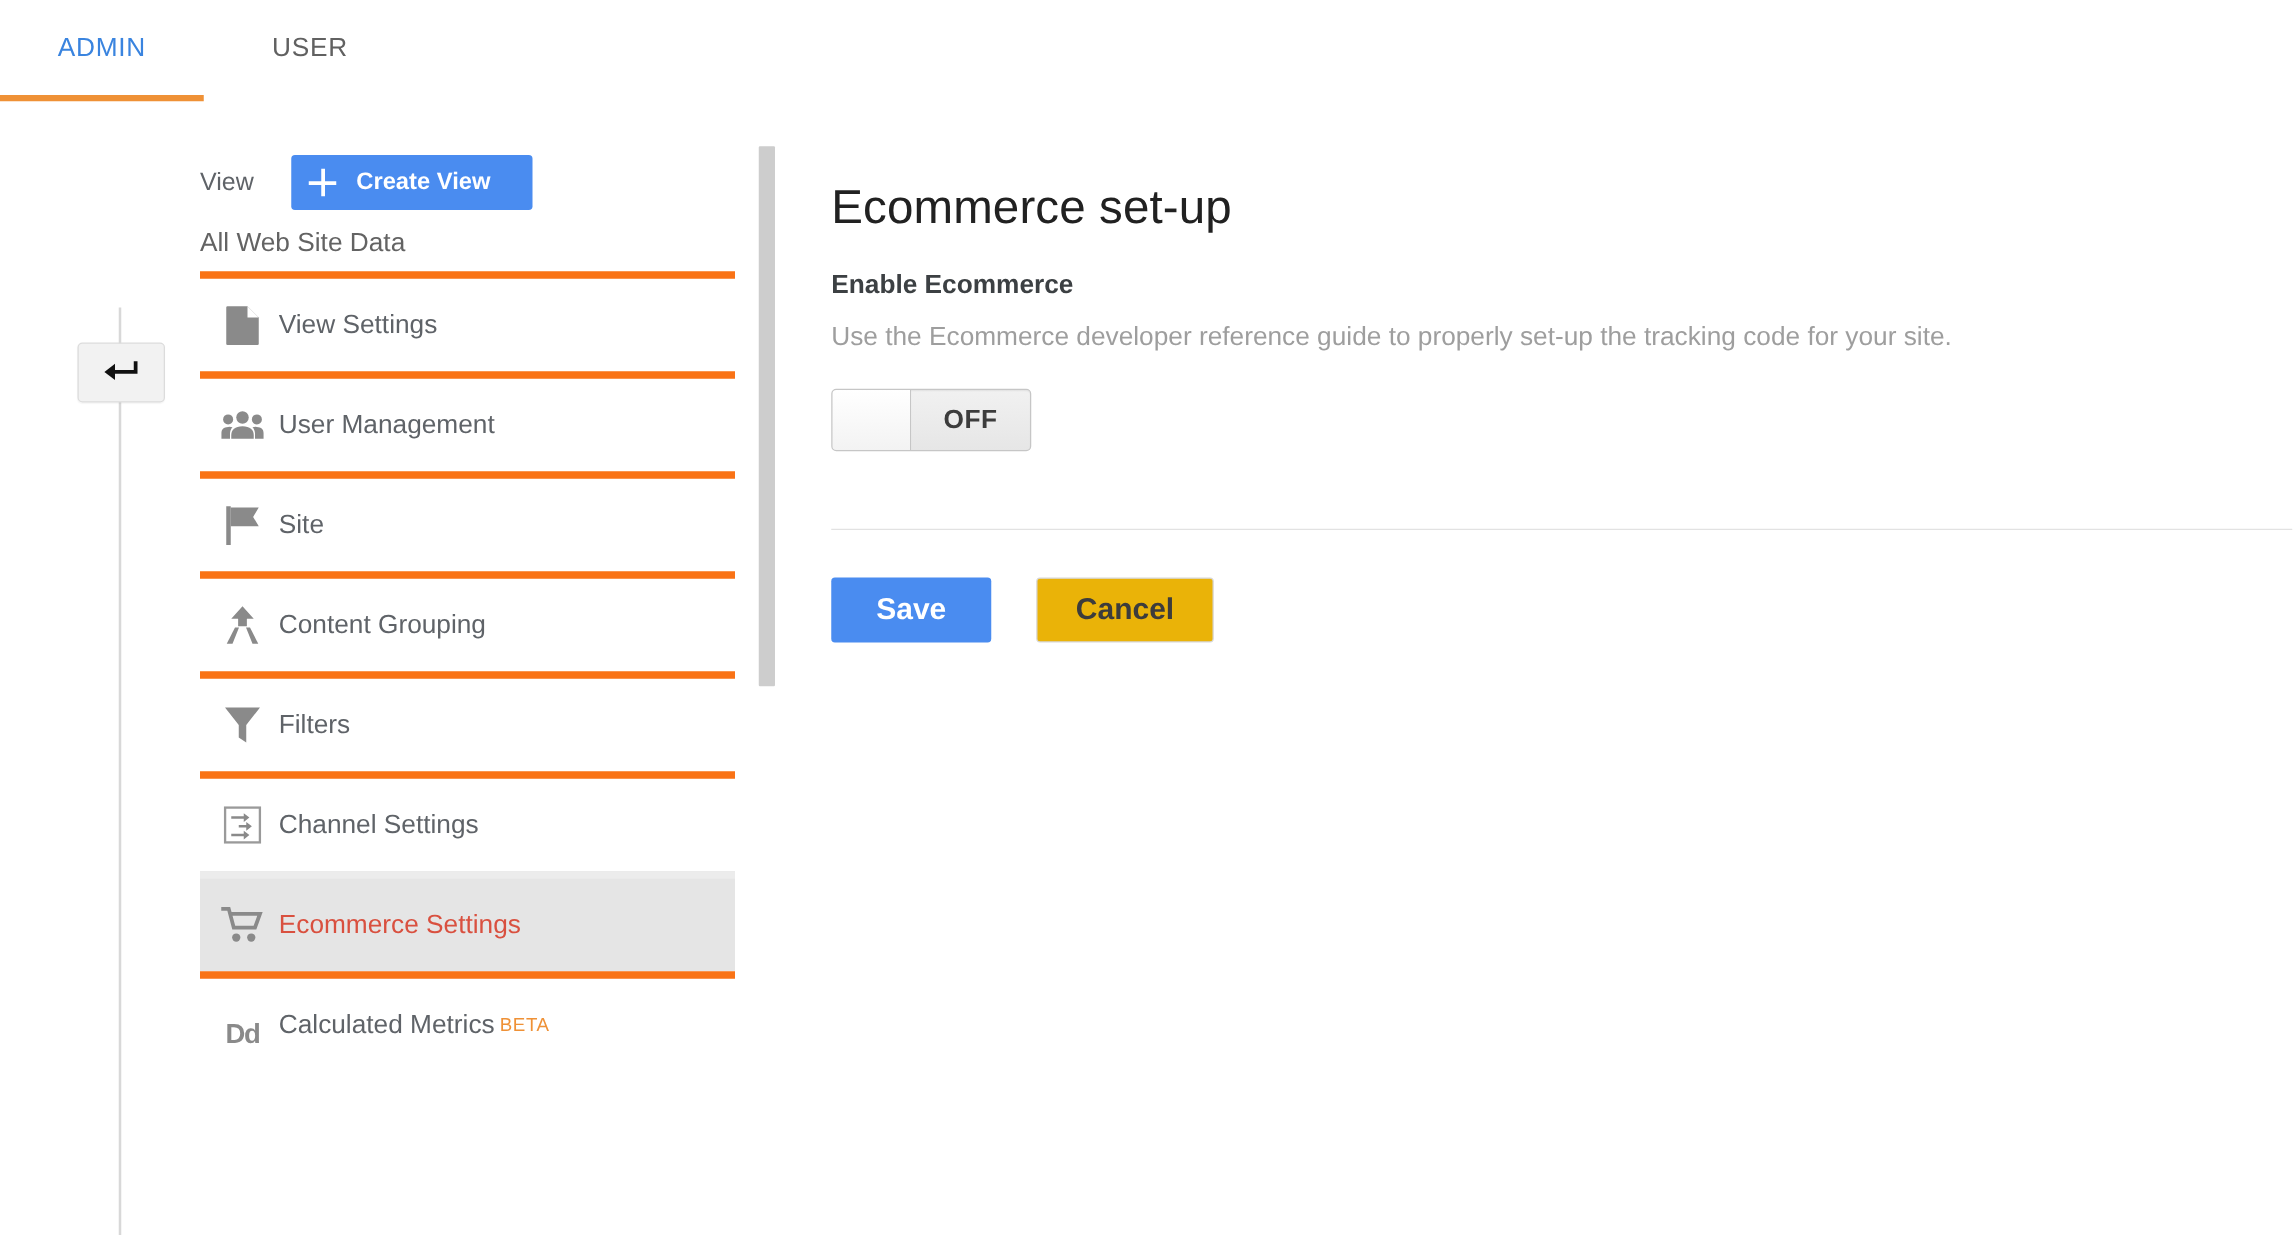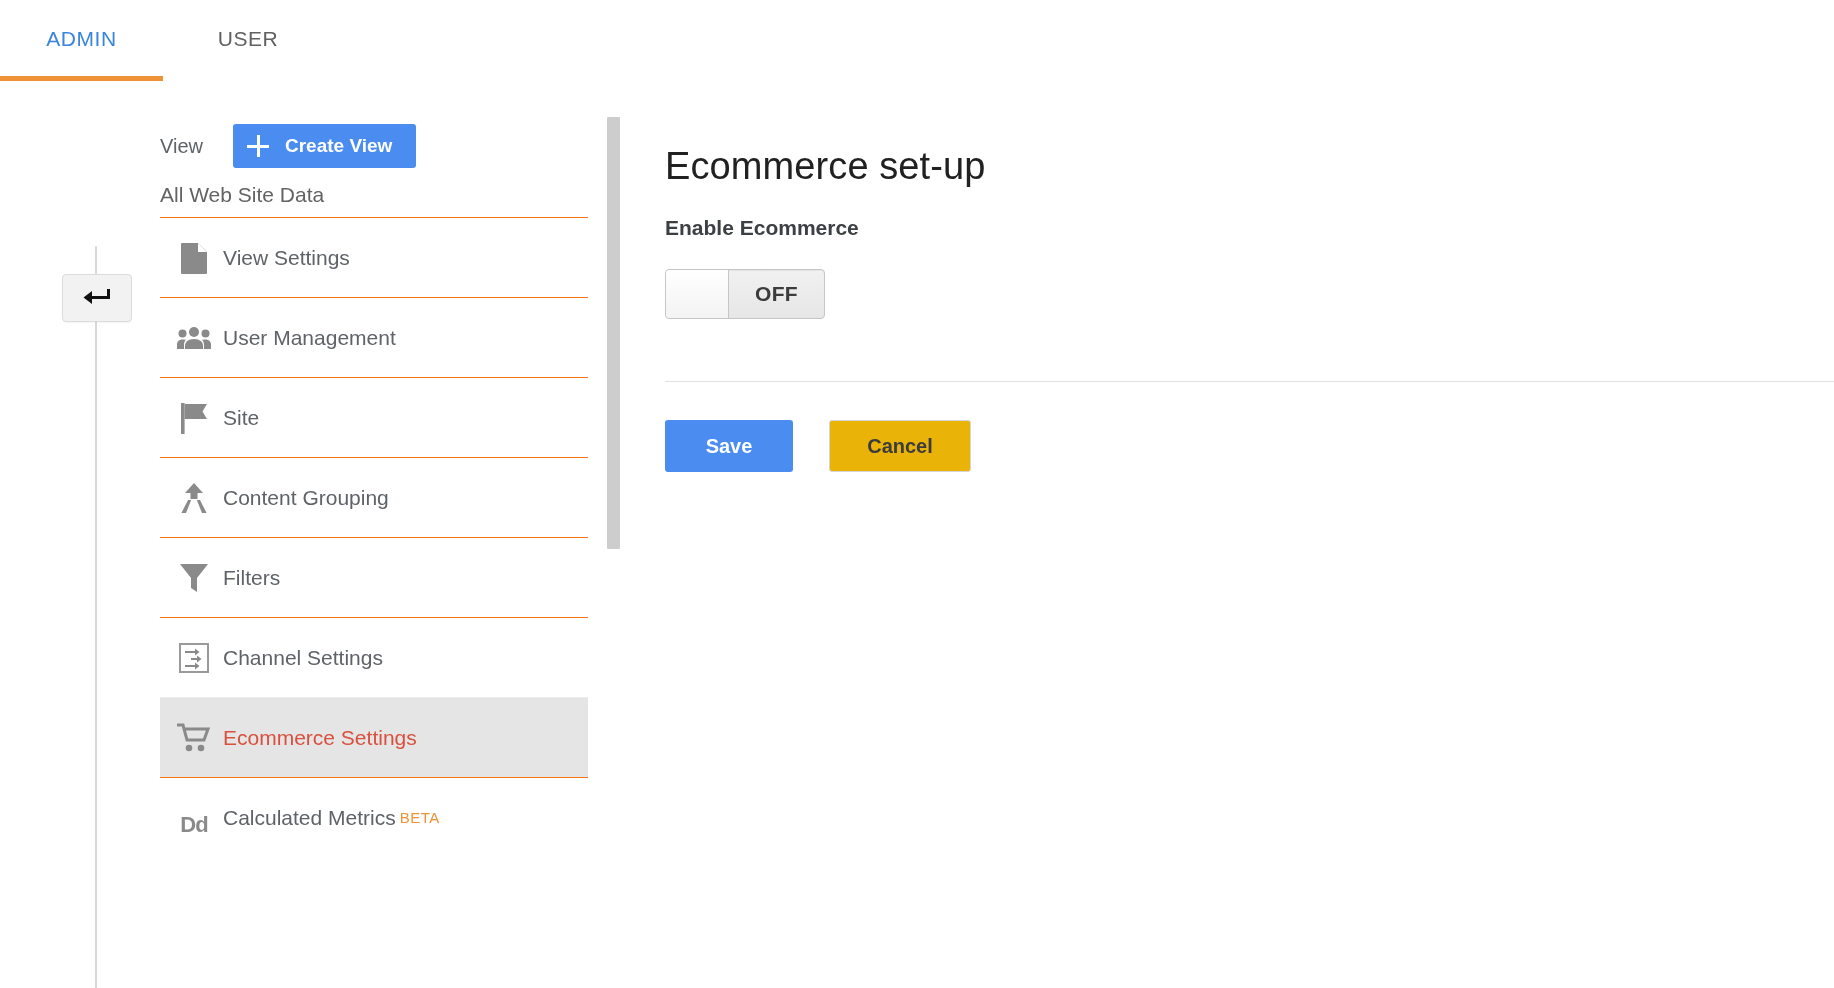--- a/index.html
+++ b/index.html
@@ -99,21 +99,21 @@
     font-size: 20px;
     color: #5f6368;
     margin-right: 30px;
   }
   .create-view-btn {
     display: flex;
     align-items: center;
     background: #4a8cf0;
     color: #ffffff;
     height: 44px;
-    padding: 0 24px 0 14px;
+    padding: 0 34px 0 14px;
     border-radius: 3px;
     font-size: 19px;
     font-weight: bold;
     cursor: pointer;
     user-select: none;
   }
   .plus-icon {
     position: relative;
     width: 22px;
     height: 22px;
@@ -140,21 +140,21 @@
     position: absolute;
     left: 0;
     top: 117px;
     width: 428px;
   }
   .menu-item {
     position: relative;
     height: 80px;
     display: flex;
     align-items: center;
-    border-top: 1px solid #f97316;
+    border-top: 6px solid #f97316;
     cursor: pointer;
     padding-left: 5px;
     box-sizing: border-box;
   }
   .menu-item.active {
     background: #e5e5e5;
     border-top-color: #ececec;
   }
   .menu-icon {
     width: 58px;
@@ -279,21 +279,21 @@
     margin-top: 38px;
     display: flex;
     align-items: center;
   }
   .btn {
     height: 52px;
     border-radius: 3px;
     display: flex;
     align-items: center;
     justify-content: center;
-    font-size: 20px;
+    font-size: 24px;
     font-weight: bold;
     cursor: pointer;
     user-select: none;
     box-sizing: border-box;
   }
   .btn-save {
     width: 128px;
     background: #4a8cf0;
     color: #ffffff;
   }
@@ -431,20 +431,21 @@
 
 <div class="scroll-track"></div>
 <div class="scroll-thumb"></div>
 
 <div class="content">
 
   <h1 class="page-title">Ecommerce set-up</h1>
 
   <h2 class="section-title">Enable Ecommerce</h2>
 
+  <p class="section-desc">Use the Ecommerce developer reference guide to properly set-up the tracking code for your site.</p>
 
   <div class="toggle">
     <div class="toggle-knob"></div>
     <div class="toggle-state">OFF</div>
   </div>
 
   <div class="divider"></div>
 
   <div class="actions">
     <div class="btn btn-save">

